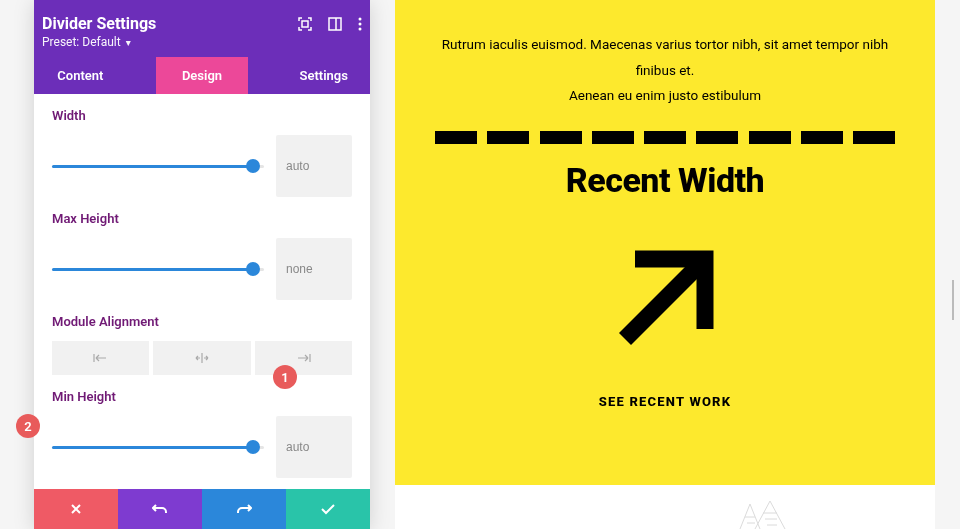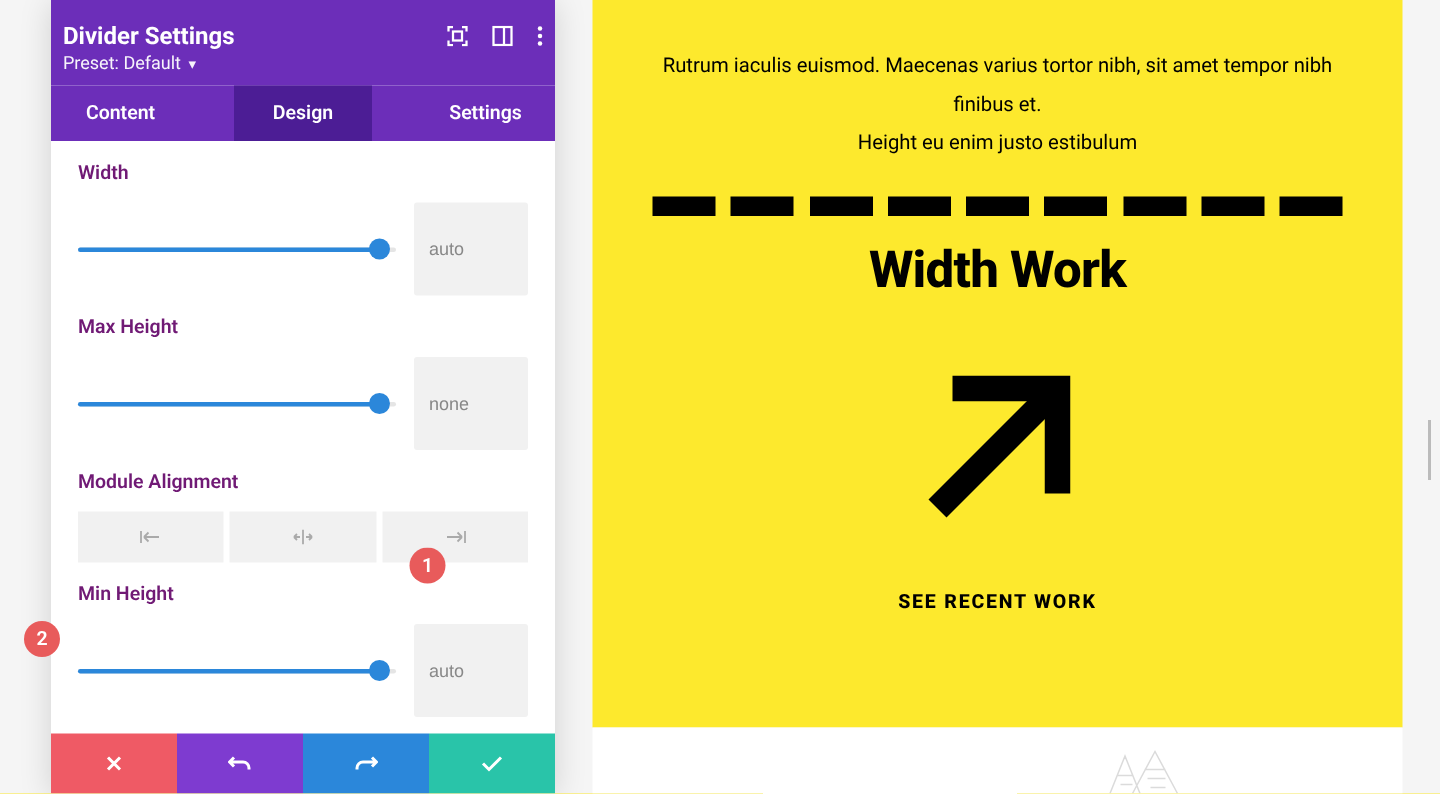--- a/index.html
+++ b/index.html
@@ -69,21 +69,21 @@
     .panel-tab {
       padding: 11px 0;
       color: #fff;
       font-size: 13px;
       font-weight: 600;
       cursor: pointer;
       text-align: center;
       width: 33.33%;
     }
     .panel-tab.active {
-      background: #4c1d95;
+      background: #ec4899;
     }
     .panel-body {
       flex: 1;
       overflow-y: auto;
       padding: 0 18px;
     }
     .control-group {
       padding-top: 14px;
     }
     .control-label {
@@ -439,34 +439,34 @@
       <svg width="14" height="11" viewBox="0 0 14 11" fill="none" stroke="#fff" stroke-width="2">
           <path d="M1 5l4 4 8-8"></path>
         </svg>
     </button>
   </div>
 </div>
 
 <div class="preview">
   <div class="preview-text">
     <span>Rutrum iaculis euismod. Maecenas varius tortor nibh, sit amet tempor nibh finibus et.</span><br>
-    <span>Height eu enim justo estibulum</span>
+    <span>Aenean eu enim justo estibulum</span>
   </div>
   <div class="preview-dash-row">
     <div class="preview-dash"></div>
       <div class="preview-dash"></div>
       <div class="preview-dash"></div>
     <div class="preview-dash"></div>
       <div class="preview-dash"></div>
       <div class="preview-dash"></div>
     <div class="preview-dash"></div>
       <div class="preview-dash"></div>
       <div class="preview-dash"></div>
   </div>
-  <div class="preview-heading">Width Work</div>
+  <div class="preview-heading">Recent Width</div>
   <div class="preview-arrow">
     <svg width="150" height="150" viewBox="0 0 150 150" fill="none" stroke="#000" stroke-width="17">
       <path d="M35 115 L115 35"></path>
       <path d="M45 35 L115 35 L115 105"></path>
     </svg>
   </div>
   <div class="preview-link">SEE RECENT WORK</div>
 </div>
 
 <div class="bottom-area">

